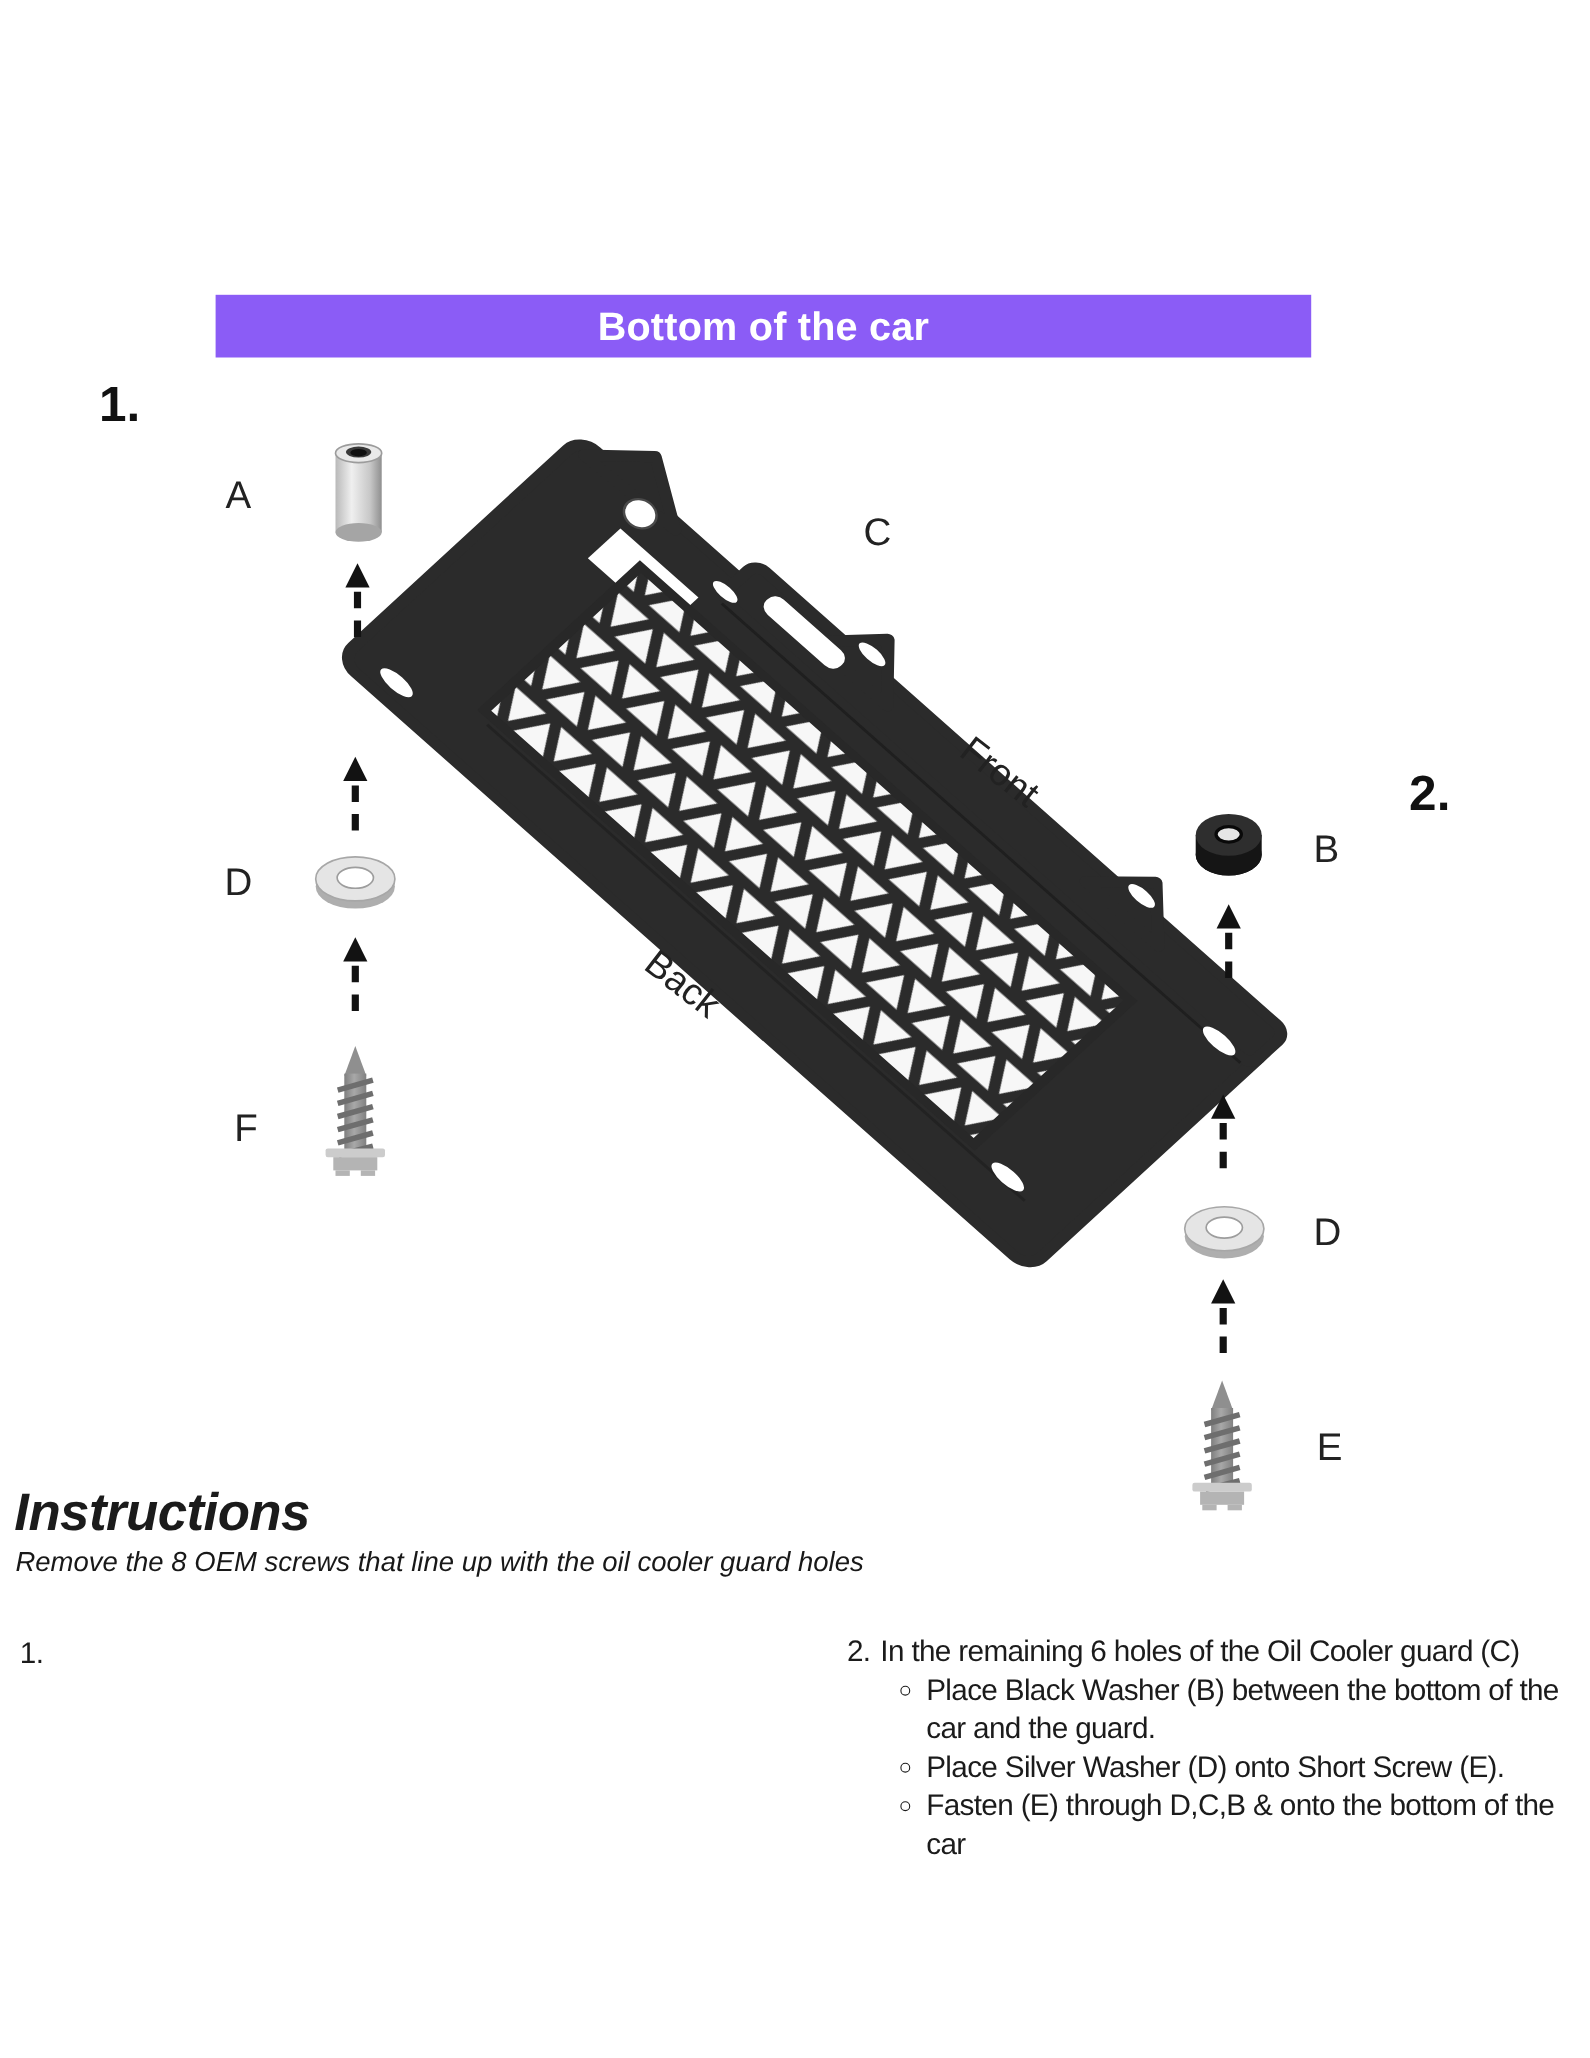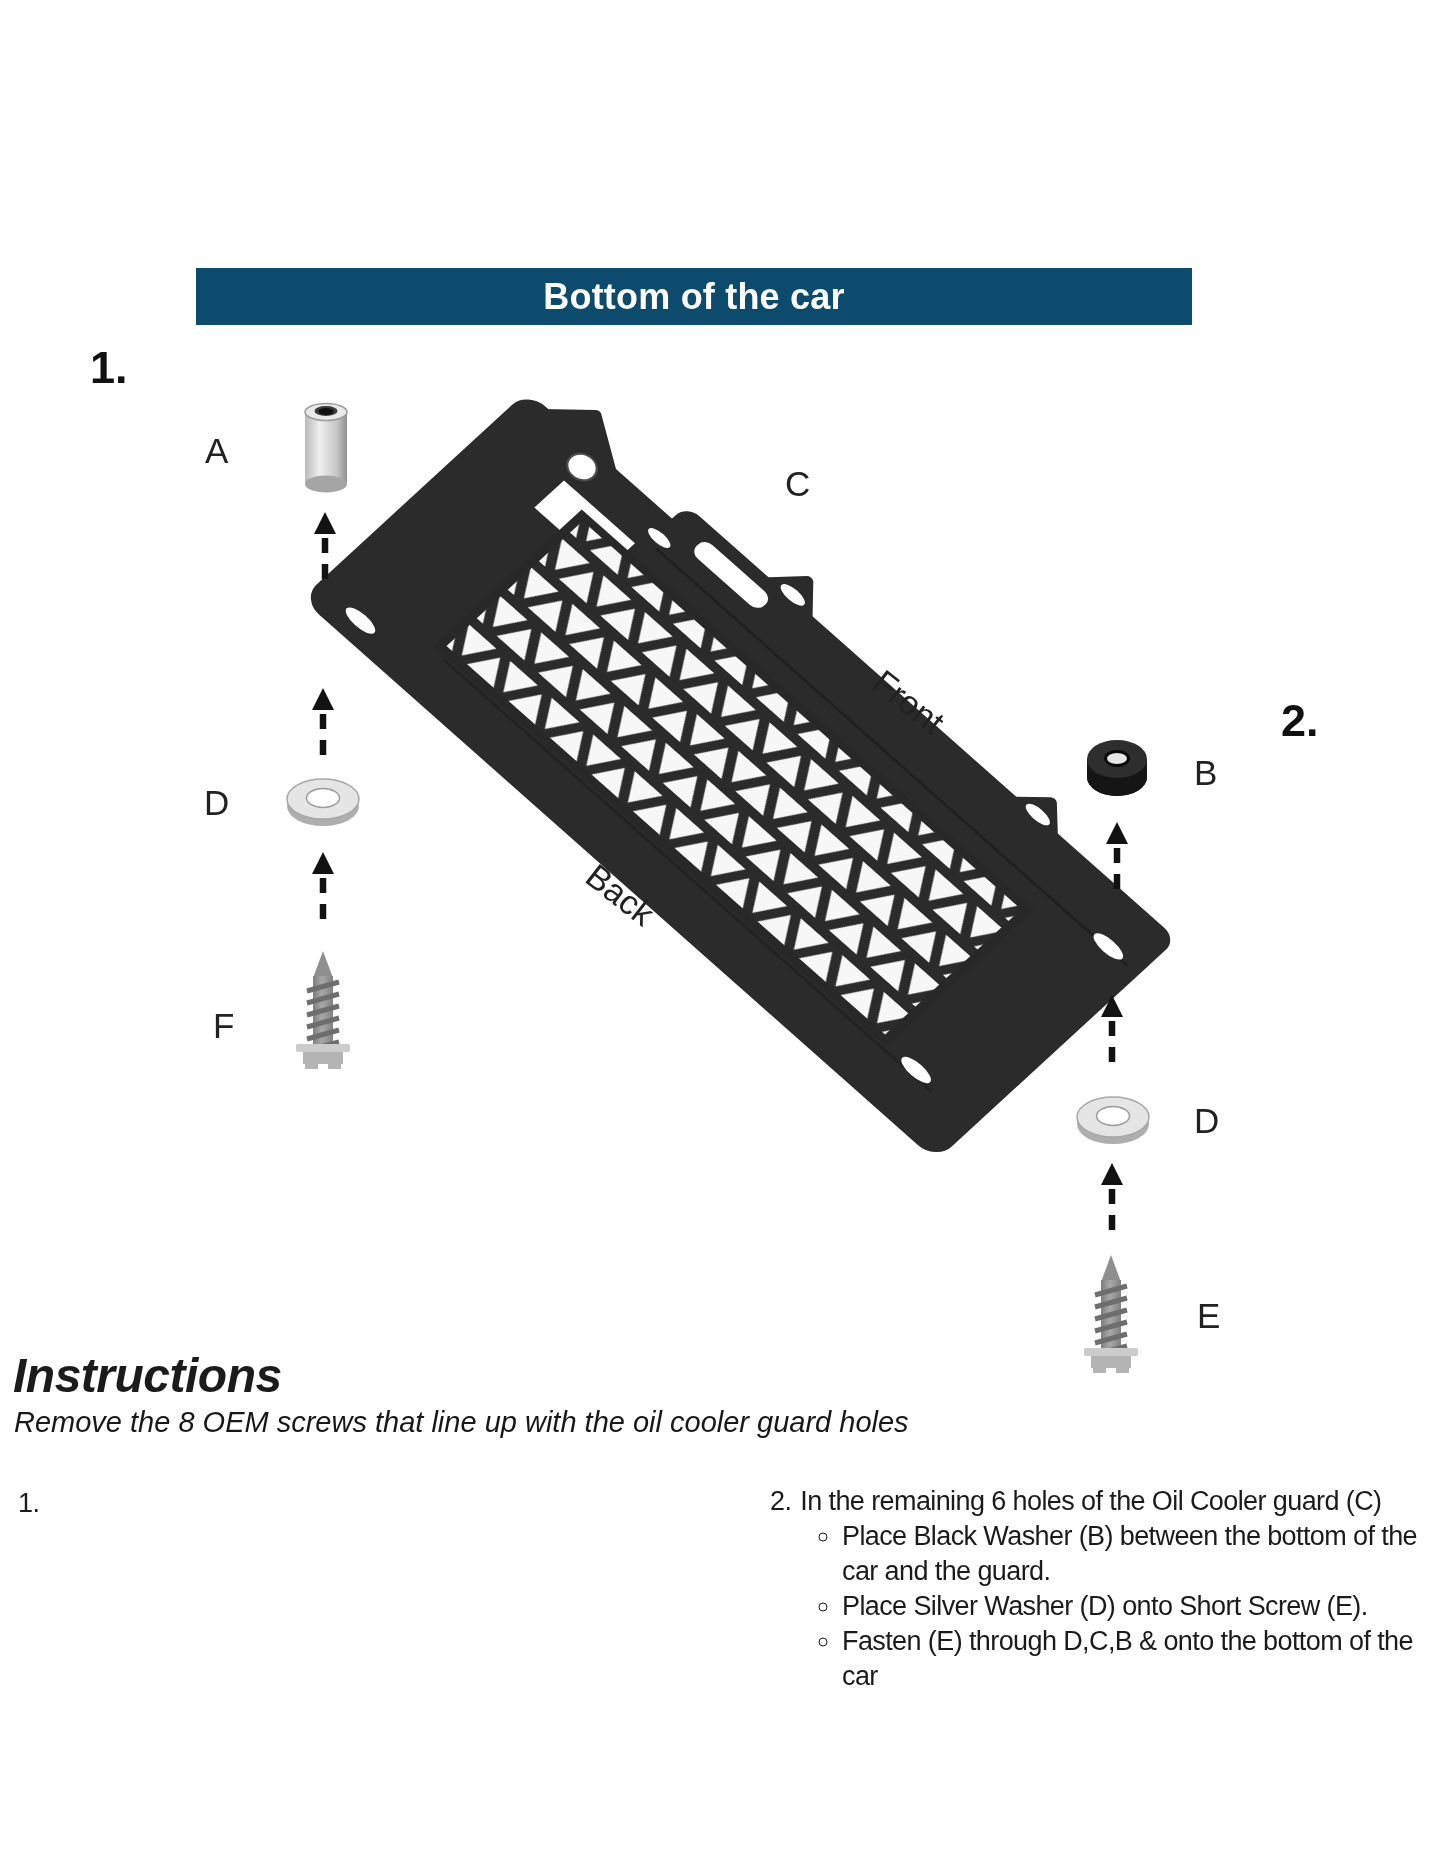--- a/index.html
+++ b/index.html
@@ -6,21 +6,21 @@
   body{
     width:1445px;height:1871px;position:relative;overflow:hidden;
     background:#ffffff;color:#1b1b1b;
     font-family:"Liberation Sans","DejaVu Sans",sans-serif;
   }
   .abs{position:absolute;}
 
   
   .banner{
     left:196px;top:268px;width:996px;height:57px;
-    background:#0c4a6e;display:flex;align-items:center;justify-content:center;
+    background:#8b5cf6;display:flex;align-items:center;justify-content:center;
   }
   .banner span{
     color:#ffffff;font-size:36px;font-weight:bold;letter-spacing:.2px;
   }
 
   
   .step-big{font-weight:bold;font-size:45px;line-height:1;color:#111;}
   #step1{left:90px;top:345px;}
   #step2{left:1281px;top:698px;}
 
@@ -34,21 +34,21 @@
   #lbl-d-right{left:1194px;top:1103px;}
   #lbl-e{left:1197px;top:1298px;}
 
   
   .orient{font-size:34px;font-weight:300;color:#222;line-height:1;transform-origin:0 0;}
   #lbl-front{left:888px;top:664px;transform:rotate(38deg);}
   #lbl-back{left:601px;top:858px;transform:rotate(38deg);}
 
   
   .inst-heading{left:13px;top:1352px;font-size:48px;font-weight:bold;line-height:1;letter-spacing:-.5px;font-style:italic;}
-  .inst-note{left:14px;top:1405px;font-size:29px;font-style:italic;line-height:1.2;color:#181818;}
+  .inst-note{left:14px;top:1405px;font-size:25px;font-style:italic;line-height:1.2;color:#181818;}
 
   .col{font-size:27px;line-height:35px;letter-spacing:-.6px;color:#1b1b1b;}
   #col-left{left:18px;top:1486px;width:700px;}
   #col-right{left:770px;top:1484px;width:680px;}
   .step-title{display:flex;white-space:nowrap;}
   .step-num{flex:0 0 auto;margin-right:9px;}
   .col ul{margin:0;padding:0 0 0 72px;list-style:circle;}
   #col-left li{max-width:578px;}
   #col-right li{max-width:585px;}
 </style>

